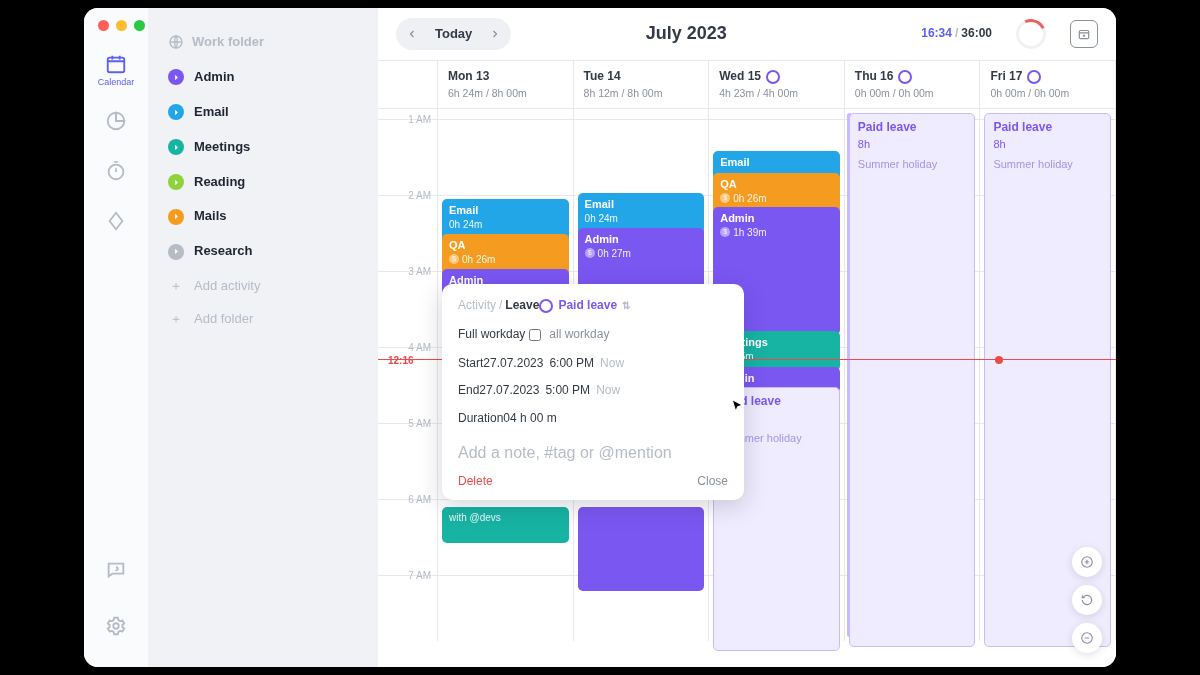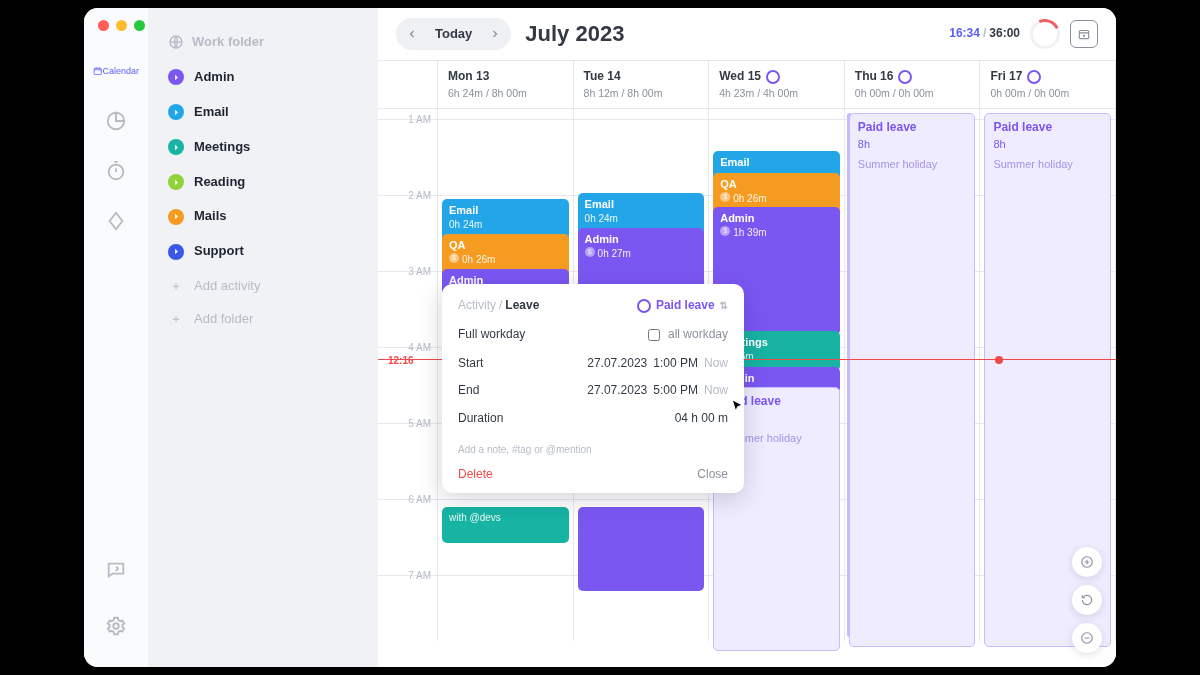--- a/index.html
+++ b/index.html
@@ -23,21 +23,21 @@
     --row-h: 76px;
   }
   html,body {margin:0;height:100%;background:var(--bg-stage);font:13px/1.3 -apple-system,BlinkMacSystemFont,"Segoe UI",Helvetica,Arial,sans-serif;color:var(--text);}
   .window {position:absolute;left:84px;top:8px;right:84px;bottom:8px;background:var(--bg-window);border-radius:14px;overflow:hidden;display:flex;}
   .traffic {position:absolute;top:12px;left:14px;display:flex;gap:7px;z-index:5;}
   .traffic span{width:11px;height:11px;border-radius:50%;}
   .t-red{background:#ff5f56;} .t-yel{background:#ffbd2e;} .t-grn{background:#27c93f;}
 
   
   .rail{width:64px;background:var(--bg-window);display:flex;flex-direction:column;align-items:center;padding-top:40px;gap:4px;flex-shrink:0;}
-  .rail-item{width:46px;height:46px;border-radius:10px;display:flex;flex-direction:row;align-items:center;justify-content:center;color:var(--text-muted);cursor:pointer;}
+  .rail-item{width:46px;height:46px;border-radius:10px;display:flex;flex-direction:column;align-items:center;justify-content:center;color:var(--text-muted);cursor:pointer;}
   .rail-item.active{color:var(--primary);}
   .rail-item svg{width:22px;height:22px;}
   .rail-label{font-size:9px;margin-top:2px;}
   .rail-fill{flex:1;}
   .rail-bottom{display:flex;flex-direction:column;align-items:center;gap:10px;padding-bottom:18px;color:var(--text-muted);}
 
   
   .sidebar{width:210px;background:var(--sidebar-bg);padding:18px 10px;flex-shrink:0;overflow:auto;}
   .sb-folder{display:flex;align-items:center;gap:8px;padding:8px 10px;color:var(--text-muted);border-radius:10px;font-weight:600;}
   .sb-folder svg{width:16px;height:16px;}
@@ -47,22 +47,22 @@
   .sb-text{color:#1e2430;}
   .sb-add{display:flex;align-items:center;gap:10px;padding:8px 10px;color:var(--text-muted);font-weight:500;}
 
   
   .main{flex:1;display:flex;flex-direction:column;background:var(--bg-main);min-width:0;}
   .topbar{display:flex;align-items:center;padding:10px 18px;gap:14px;}
   .nav-pill{display:flex;align-items:center;background:#eef0f4;border-radius:20px;padding:3px;text-align:center;}
   .nav-arrow{width:26px;height:26px;display:flex;align-items:center;justify-content:center;border-radius:50%;color:var(--text-light);cursor:pointer;}
   .nav-arrow svg{width:12px;height:12px;}
   .nav-today{padding:0 10px;font-weight:600;font-size:13px;color:var(--text);}
-  .title{flex:1;font-size:22px;font-weight:700;margin-right:60px;}
-  .topbar-right{display:flex;align-items:center;gap:10px;}
+  .title{flex:1;text-align:center;font-size:18px;font-weight:700;margin-right:60px;}
+  .topbar-right{display:flex;align-items:center;gap:24px;}
   .time-badge{font-size:12px;font-weight:600;}
   .time-badge .now{color:var(--primary);}
   .time-badge .sep{color:var(--text-muted);margin:0 3px;}
   .time-badge .goal{color:var(--text);}
   .donut{width:24px;height:24px;border-radius:50%;border:3px solid #f0f1f4;position:relative;}
   .donut::after{content:"";position:absolute;inset:-3px;border-radius:50%;border:3px solid transparent;border-top-color:#f06060;transform:rotate(20deg);}
   .mini-cal{width:26px;height:26px;border:1.5px solid var(--text-light);border-radius:6px;display:flex;align-items:center;justify-content:center;color:var(--text-light);cursor:pointer;}
   .mini-cal svg{width:14px;height:14px;}
 
   
@@ -81,45 +81,45 @@
   .daycol{position:relative;border-right:1px solid var(--border);}
   .hlines{position:absolute;inset:0;pointer-events:none;}
   .hlines div{position:absolute;left:0;right:0;border-top:1px solid var(--border);}
   .nowline{position:absolute;left:0;right:0;height:0;border-top:1.5px solid var(--red);z-index:6;}
   .nowline::after{content:"";position:absolute;right:113px;top:-4px;width:8px;height:8px;border-radius:50%;background:var(--red);} 
   .now-label{position:absolute;left:10px;font-size:10px;font-weight:700;color:var(--red);transform:translateY(-50%);}
 
   
   .event{position:absolute;left:4px;right:4px;border-radius:5px;color:#fff;padding:4px 7px;font-size:11px;overflow:hidden;cursor:pointer;}
   .event .ename{font-weight:600;white-space:nowrap;}
-  .event .emeta{font-size:10px;opacity:.9;display:flex;align-items:flex-start;gap:3px;white-space:nowrap;}
+  .event .emeta{font-size:10px;opacity:.9;display:flex;align-items:center;gap:3px;white-space:nowrap;}
   .coin{display:inline-flex;width:10px;height:10px;border-radius:50%;background:rgba(255,255,255,.5);align-items:center;justify-content:center;font-size:7px;}
   .ev-blue{background:var(--blue);} .ev-orange{background:var(--orange);} .ev-purple{background:var(--purple);} .ev-teal{background:var(--teal);}
   .leave-block{position:absolute;left:4px;right:4px;border:1px solid var(--purple-border);background:var(--purple-light);border-radius:5px;padding:6px 8px;color:var(--purple);overflow:hidden;}
   .leave-block .ename{font-weight:700;font-size:12px;}
   .leave-block .edur{font-size:11px;margin-top:1px;}
   .leave-block .enote{font-size:11px;color:#a594e8;margin-top:6px;}
 
   .leave-strip{position:absolute;top:4px;bottom:4px;left:2px;width:5px;border-radius:3px;}
 
   
   .popover{position:absolute;width:270px;background:#fff;border-radius:10px;box-shadow:var(--shadow);padding:14px 16px 10px;z-index:30;}
-  .pop-row{display:flex;align-items:center;justify-content:space-between;margin-bottom:12px;font-size:12px;}
+  .pop-row{display:flex;align-items:center;margin-bottom:12px;font-size:12px;}
   .pop-tabs{font-size:12px;}
   .pop-tabs .tab{color:var(--text-muted);cursor:pointer;}
   .pop-tabs .sep{color:var(--text-muted);margin:0 3px;}
   .pop-tabs .tab.active{color:var(--text);font-weight:600;}
   .leave-select{display:flex;align-items:center;gap:5px;color:var(--purple);font-weight:600;font-size:12px;cursor:pointer;}
   .leave-select .caret{color:var(--text-muted);font-size:10px;line-height:1;}
   .pop-row .lbl{color:var(--text);}
   .pop-row .val{color:var(--text);font-weight:500;display:flex;align-items:center;gap:6px;}
   .pop-row .muted{color:var(--text-muted);font-weight:400;}
   .pop-check{display:flex;align-items:center;gap:5px;color:var(--text-light);font-size:12px;}
   .pop-check input{accent-color:var(--primary);width:12px;height:12px;}
-  .pop-note{width:100%;border:none;outline:none;font-size:10px;color:var(--text);padding:6px 0;}
+  .pop-note{width:100%;border:none;outline:none;font-size:16px;color:var(--text);padding:6px 0;}
   .pop-note::placeholder{color:var(--text-muted);}
   .pop-actions{display:flex;justify-content:space-between;margin-top:6px;font-size:12px;}
   .pop-delete{color:var(--red);cursor:pointer;}
   .pop-close{color:var(--text-light);cursor:pointer;}
 
   
   .zoomcol{position:absolute;right:14px;bottom:14px;display:flex;flex-direction:column;gap:8px;z-index:20;}
   .zoombtn{width:30px;height:30px;border-radius:50%;background:#fff;box-shadow:0 2px 8px rgba(0,0,0,.12);display:flex;align-items:center;justify-content:center;color:var(--text-light);cursor:pointer;}
   .zoombtn svg{width:14px;height:14px;}
 
@@ -220,26 +220,26 @@
         </div>
         <div class="sb-item">
           <span class="chev-badge" style="background:#f59b1f">
             <svg viewBox="0 0 10 10">
               <path d="M3 1l4 4-4 4z"></path>
             </svg>
           </span>
           <span class="sb-text">Mails</span>
         </div>
         <div class="sb-item">
-          <span class="chev-badge" style="background:#3a58e8">
-            <svg viewBox="0 0 10 10">
-              <path d="M3 1l4 4-4 4z"></path>
-            </svg>
-          </span>
-          <span class="sb-text">Support</span>
+          <span class="chev-badge" style="background:#b6bcc6">
+            <svg viewBox="0 0 10 10">
+              <path d="M3 1l4 4-4 4z"></path>
+            </svg>
+          </span>
+          <span class="sb-text">Research</span>
         </div>
       </div>
     <div class="sb-add">
       <span style="width:16px;text-align:center">＋</span>
       <span>Add activity</span>
     </div>
     <div class="sb-add">
       <span style="width:16px;text-align:center">＋</span>
       <span>Add folder</span>
     </div>
@@ -439,21 +439,21 @@
           <span class="lbl">Full workday</span>
           <label class="pop-check">
               <input type="checkbox" style="">
               <span>all workday</span>
             </label>
         </div>
         <div class="pop-row">
           <span class="lbl">Start</span>
           <span class="val">
             <span>27.07.2023</span>
-            <span>1:00 PM</span>
+            <span>6:00 PM</span>
             <span class="muted">Now</span>
           </span>
         </div>
         <div class="pop-row">
           <span class="lbl">End</span>
           <span class="val">
             <span>27.07.2023</span>
             <span>5:00 PM</span>
             <span class="muted">Now</span>
           </span>

